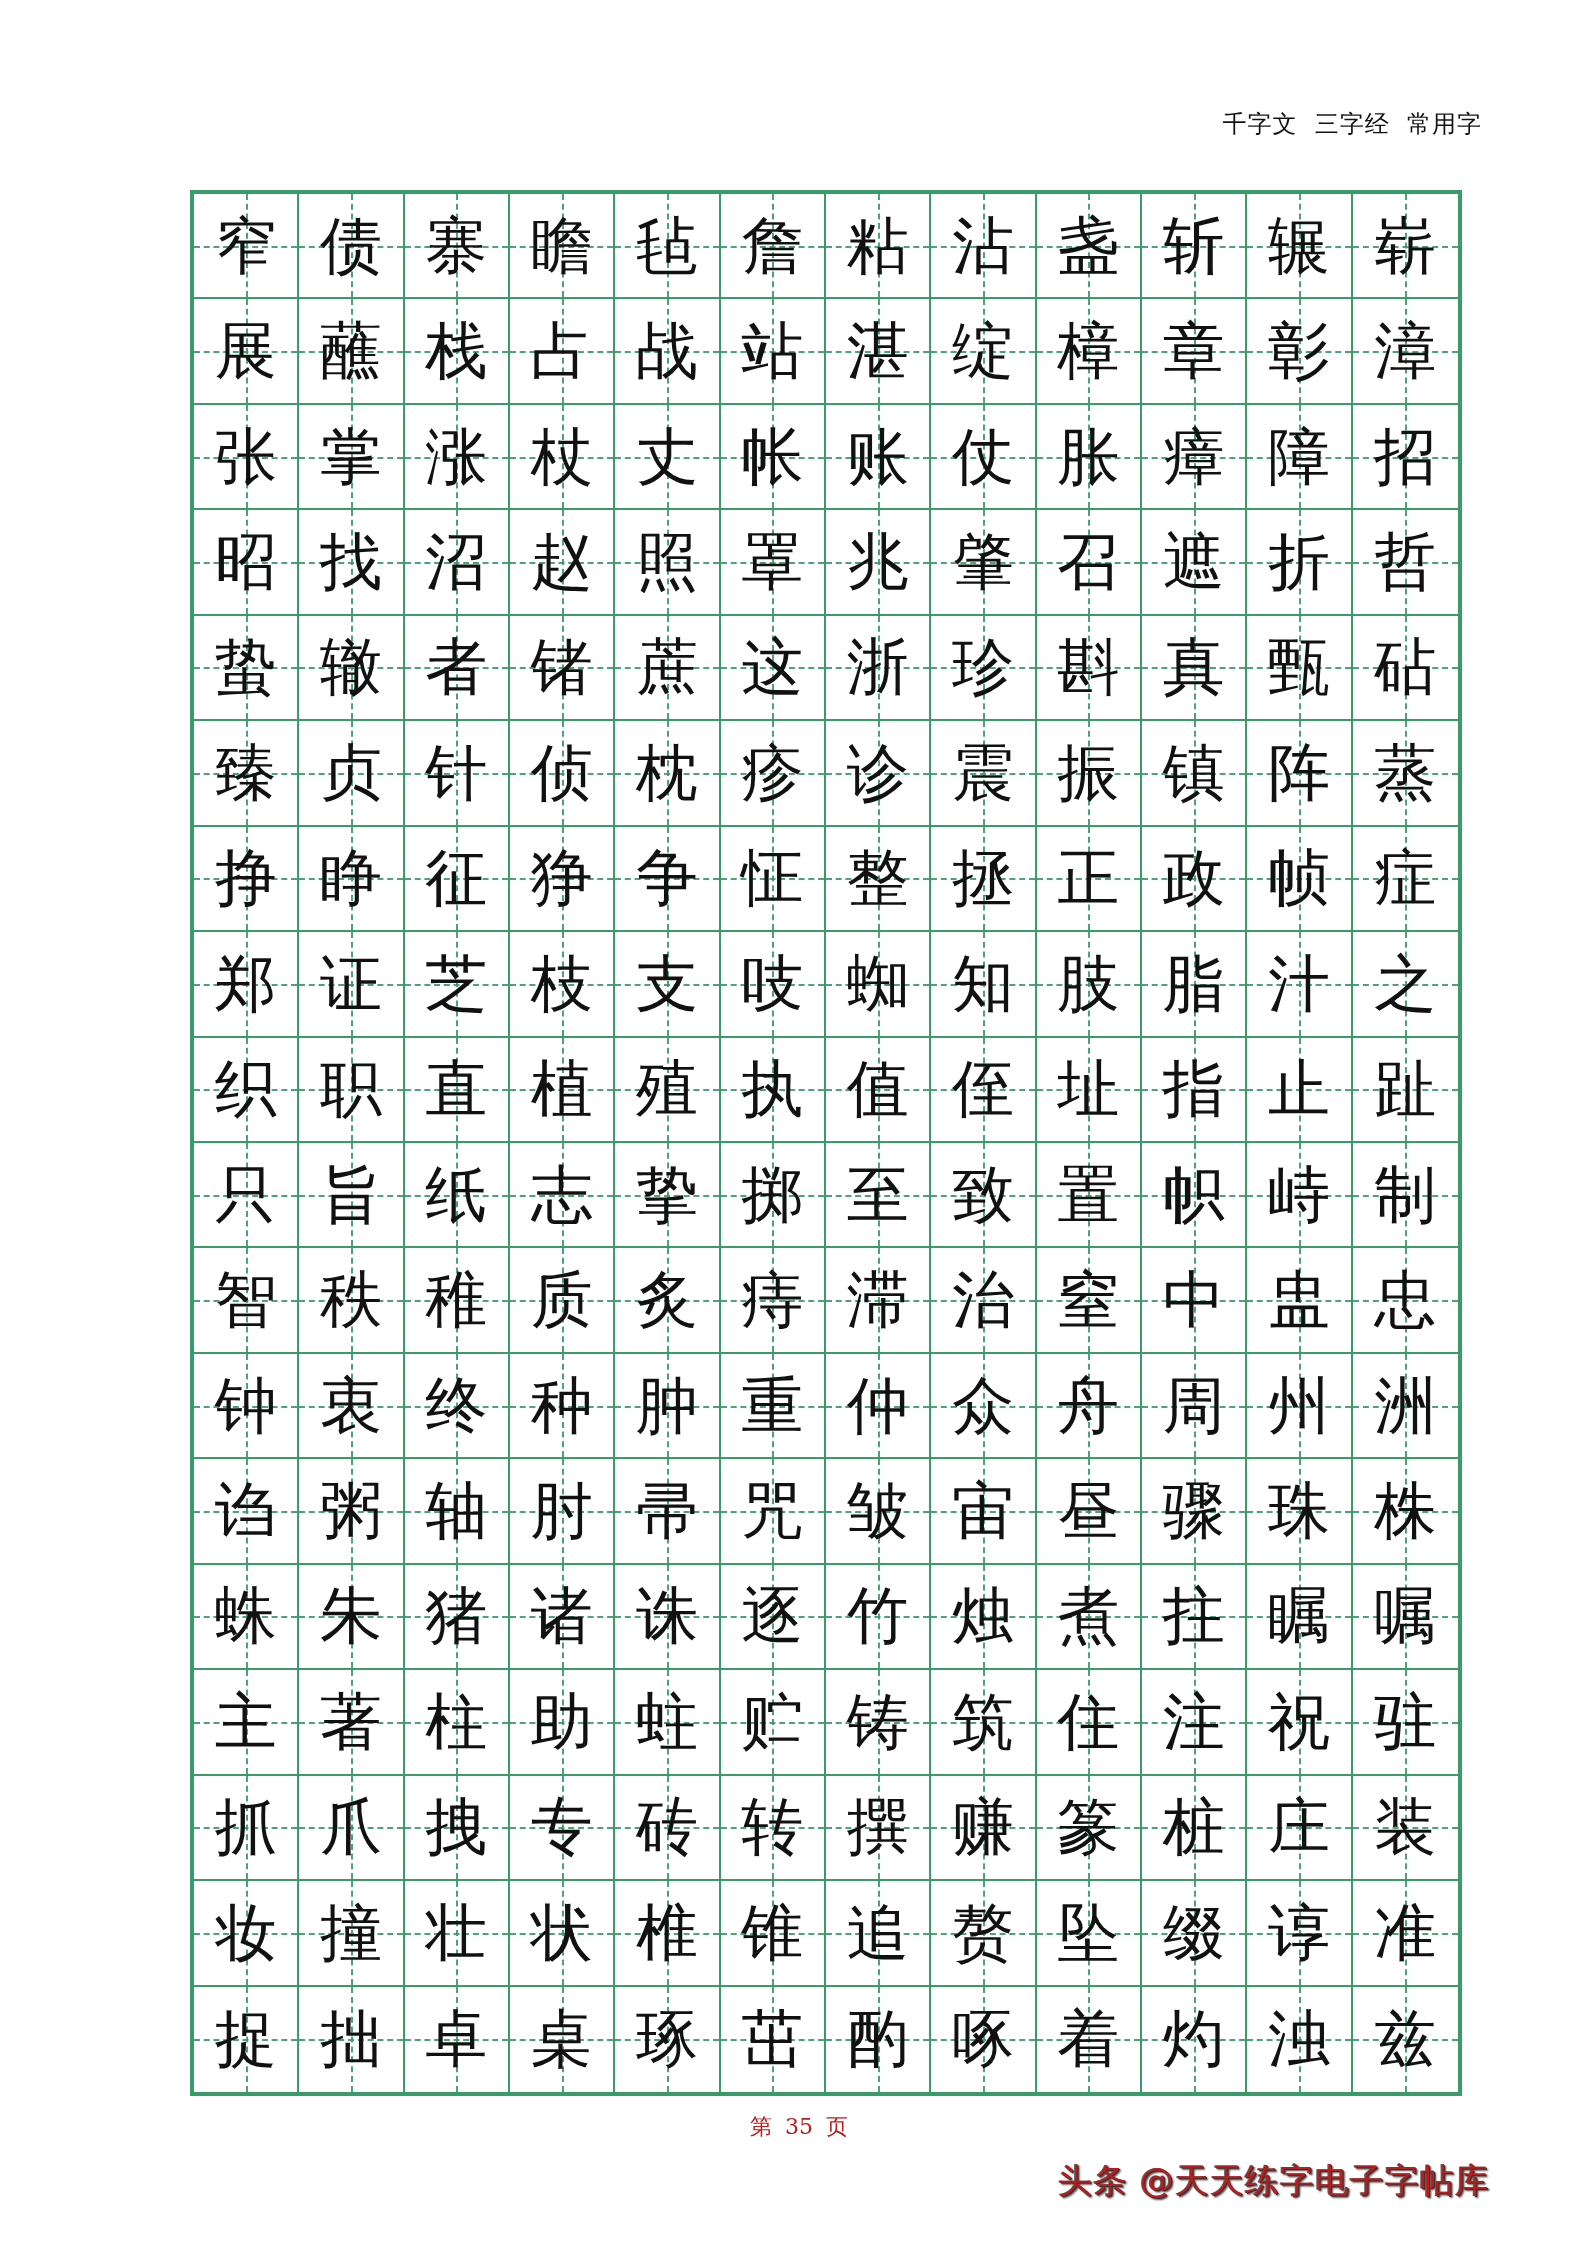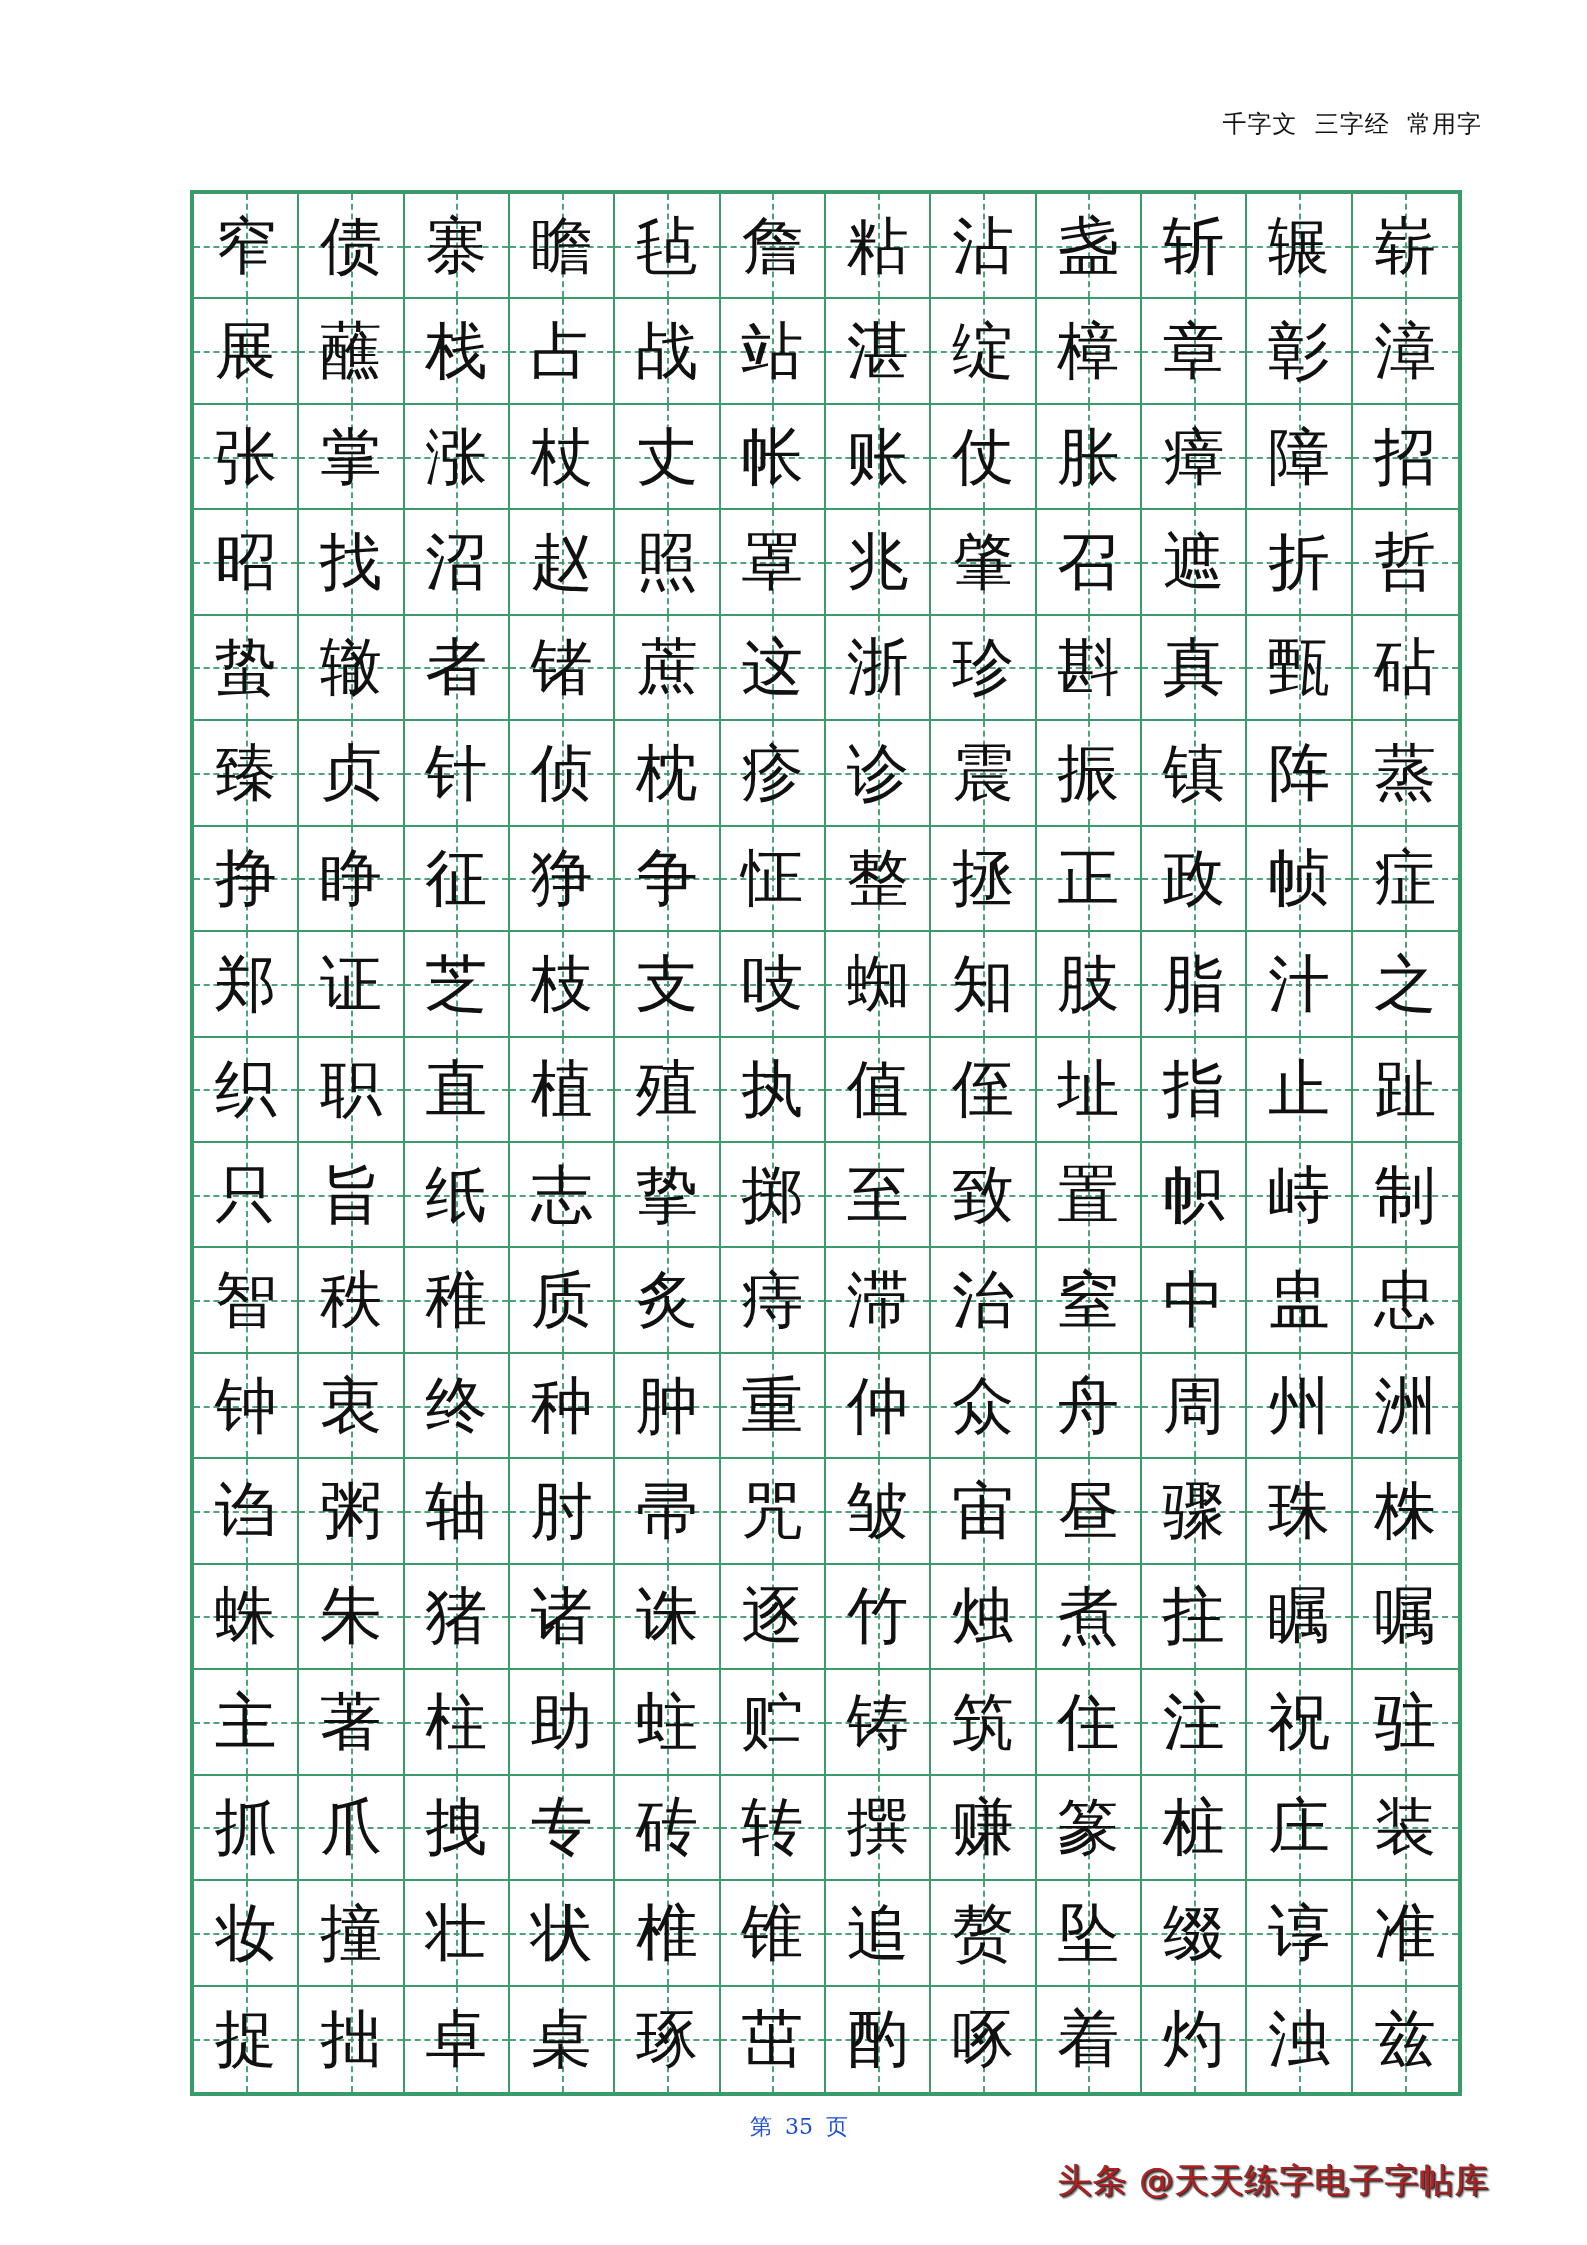--- a/index.html
+++ b/index.html
@@ -39,21 +39,21 @@
       border-top: 2px dashed #3a9a6a; opacity: 0.9;
     }
     .cell::after {
       content: ""; position: absolute; top: 0; bottom: 0; left: 50%;
       border-left: 2px dashed #3a9a6a; opacity: 0.9;
     }
     .cell span { position: relative; z-index: 1; }
     .page-number {
       position: absolute; top: 2112px; left: 0; width: 1587px;
       text-align: center; font-family: "DejaVu Serif", serif;
-      font-size: 22px; color: #1d4ed8; padding-left: 480px; box-sizing: border-box;
+      font-size: 22px; color: #b91c1c; padding-left: 480px; box-sizing: border-box;
       text-align: left; left: 750px; padding-left: 0; width: auto; word-spacing: 6px;
     }
     .watermark {
       position: absolute; top: 2158px; left: 1058px;
       font-family: "DejaVu Sans", sans-serif;
       font-size: 34px; color: #b91c1c;
       text-shadow: 1px 1px 0 #333, -1px 0 0 #666, 2px 2px 2px #444;
       letter-spacing: 1px;
     }
   </style>

